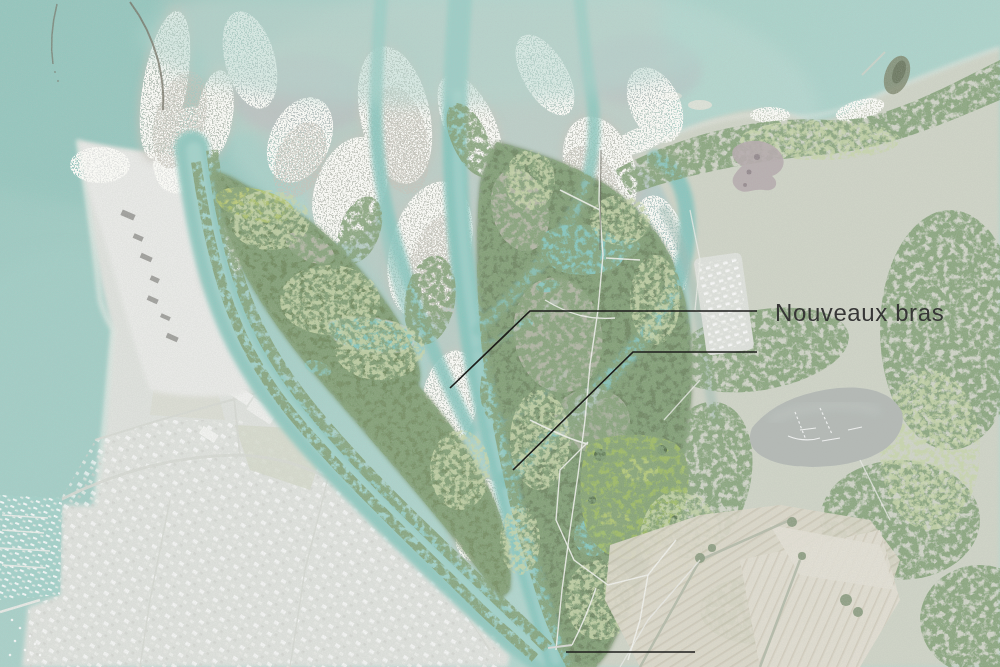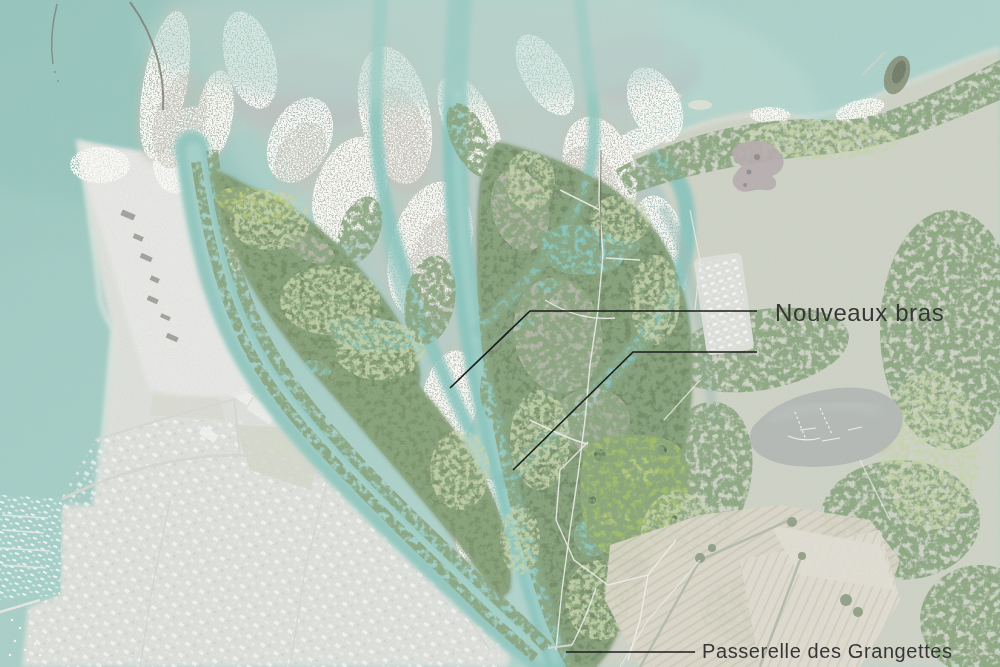--- a/index.html
+++ b/index.html
@@ -383,16 +383,13 @@
   <g>
     <polyline class="leader" points="450,388 530,311 757,311"></polyline>
     <polyline class="leader" points="513,470 633,352 757,352"></polyline>
     <line class="leader" x1="566" y1="652" x2="695" y2="652"></line>
   </g>
 </svg>
 
   <div class="ann ann-new">
     <span>Nouveaux bras</span><br>
   </div>
-  <div class="ann ann-pass">
-    <span>Passerelle des Grangettes</span>
-  </div>
 </div>
 
 </body></html>

